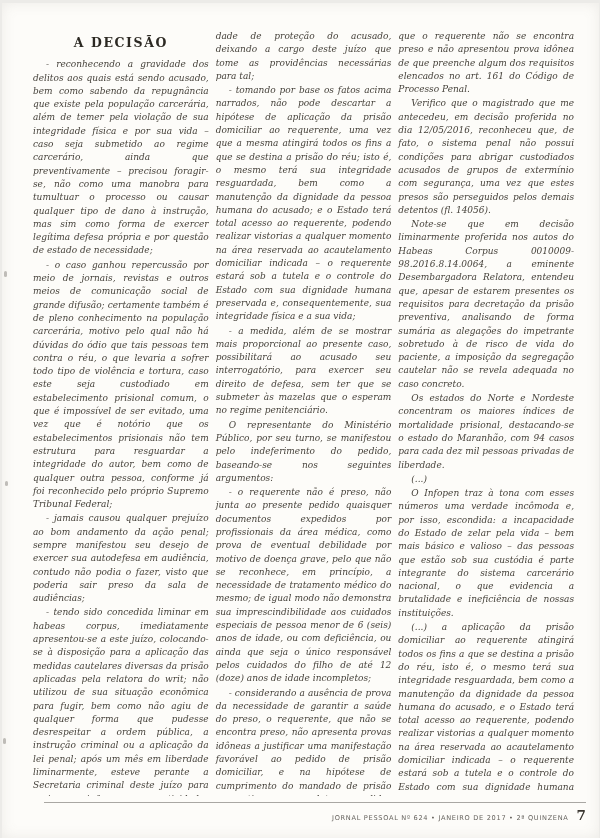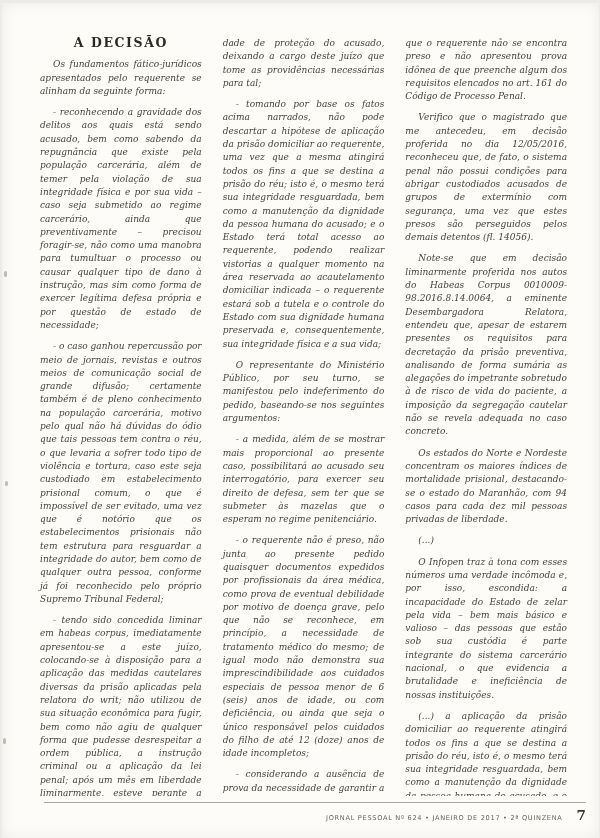--- a/index.html
+++ b/index.html
@@ -23,29 +23,29 @@
     font-style:italic;font-size:9px;line-height:13.3px;
     color:#46423b;text-align:justify;
     -webkit-hyphens:auto;hyphens:auto;
   }
   h1.heading{
     font-style:normal;font-weight:bold;
     font-size:12.5px;letter-spacing:1.6px;
     text-align:center;color:#2c2923;
     margin:7px 0 9px 0;
   }
-  .col p{margin:8px;text-indent:13px;}
+  .col p{margin:1px;text-indent:13px;}
   .col p.cont{text-indent:0;}
   .footer-rule{
     position:absolute;left:42px;right:13px;top:799px;
     border-top:1.5px solid #a9a7a3;
   }
   .footer{
     position:absolute;right:13px;top:804px;
-    display:flex;align-items:baseline;gap:14px;
+    display:flex;align-items:baseline;gap:8px;
   }
   .footer-text{
     font-family:"DejaVu Sans", sans-serif;
     font-size:6.6px;letter-spacing:.7px;color:#66635e;
   }
   .page-num{
     font-family:"DejaVu Serif", serif;font-weight:bold;
     font-size:13.5px;color:#39352f;
   }
 </style>
@@ -55,32 +55,32 @@
 <div class="page">
 
   <span class="speck" style="left:2px;top:268px;width:3px;height:6px;"></span>
   <span class="speck" style="left:3px;top:478px;width:3px;height:5px;"></span>
   <span class="speck" style="left:1px;top:735px;width:3px;height:6px;"></span>
 
   <div class="content">
 
     <div class="col">
       <h1 class="heading">A DECISÃO</h1>
-      <p>Os fundamentos fático-jurídicos apresentados pelo requerente se alinham da seguinte forma:</p>
       <p>- reconhecendo a gravidade dos delitos aos quais está sendo acusado, bem como sabendo da repugnância que existe pela população carcerária, além de temer pela violação de sua integridade física e por sua vida – caso seja submetido ao regime carcerário, ainda que preventivamente – precisou foragir-se, não como uma manobra para tumultuar o processo ou causar qualquer tipo de dano à instrução, mas sim como forma de exercer legítima defesa própria e por questão de estado de necessidade;</p>
       <p>- o caso ganhou repercussão por meio de jornais, revistas e outros meios de comunicação social de grande difusão; certamente também é de pleno conhecimento na população carcerária, motivo pelo qual não há dúvidas do ódio que tais pessoas tem contra o réu, o que levaria a sofrer todo tipo de violência e tortura, caso este seja custodiado em estabelecimento prisional comum, o que é impossível de ser evitado, uma vez que é notório que os estabelecimentos prisionais não tem estrutura para resguardar a integridade do autor, bem como de qualquer outra pessoa, conforme já foi reconhecido pelo próprio Supremo Tribunal Federal;</p>
+      <p>- jamais causou qualquer prejuízo ao bom andamento da ação penal; sempre manifestou seu desejo de exercer sua autodefesa em audiência, contudo não podia o fazer, visto que poderia sair preso da sala de audiências;</p>
       <p>- tendo sido concedida liminar em habeas corpus, imediatamente apresentou-se a este juízo, colocando-se à disposição para a aplicação das medidas cautelares diversas da prisão aplicadas pela relatora do writ; não utilizou de sua situação econômica para fugir, bem como não agiu de qualquer forma que pudesse desrespeitar a ordem pública, a instrução criminal ou a aplicação da lei penal; após um mês em liberdade liminarmente, esteve perante a Secretaria criminal deste juízo para assinar e informar suas atividades laborais;</p>
 
     </div>
 
     <div class="col">
       <p class="cont">dade de proteção do acusado, deixando a cargo deste juízo que tome as providências necessárias para tal;</p>
       <p>- tomando por base os fatos acima narrados, não pode descartar a hipótese de aplicação da prisão domiciliar ao requerente, uma vez que a mesma atingirá todos os fins a que se destina a prisão do réu; isto é, o mesmo terá sua integridade resguardada, bem como a manutenção da dignidade da pessoa humana do acusado; e o Estado terá total acesso ao requerente, podendo realizar vistorias a qualquer momento na área reservada ao acautelamento domiciliar indicada – o requerente estará sob a tutela e o controle do Estado com sua dignidade humana preservada e, consequentemente, sua integridade física e a sua vida;</p>
+      <p>- a medida, além de se mostrar mais proporcional ao presente caso, possibilitará ao acusado seu interrogatório, para exercer seu direito de defesa, sem ter que se submeter às mazelas que o esperam no regime penitenciário.</p>
       <p>O representante do Ministério Público, por seu turno, se manifestou pelo indeferimento do pedido, baseando-se nos seguintes argumentos:</p>
-      <p>- a medida, além de se mostrar mais proporcional ao presente caso, possibilitará ao acusado seu interrogatório, para exercer seu direito de defesa, sem ter que se submeter às mazelas que o esperam no regime penitenciário.</p>
       <p>- o requerente não é preso, não junta ao presente pedido quaisquer documentos expedidos por profissionais da área médica, como prova de eventual debilidade por motivo de doença grave, pelo que não se reconhece, em princípio, a necessidade de tratamento médico do mesmo; de igual modo não demonstra sua imprescindibilidade aos cuidados especiais de pessoa menor de 6 (seis) anos de idade, ou com deficiência, ou ainda que seja o único responsável pelos cuidados do filho de até 12 (doze) anos de idade incompletos;</p>
       <p>- considerando a ausência de prova da necessidade de garantir a saúde do preso, o requerente, que não se encontra preso, não apresenta provas idôneas a justificar uma manifestação favorável ao pedido de prisão domiciliar, e na hipótese de cumprimento do mandado de prisão preventiva, que se adote as medidas necessárias para proteger a incolumidade física do preso, durante a execução da custódia cautelar, conforme recomendação do Egrégio Tribunal de Justiça do Estado do Pará, ao julgar o mérito de Habeas Corpus Preventivo impetrado em favor do paciente, ora requerente.</p>
 
     </div>
 
     <div class="col">
       <p class="cont">que o requerente não se encontra preso e não apresentou prova idônea de que preenche algum dos requisitos elencados no art. 161 do Código de Processo Penal.</p>
       <p>Verifico que o magistrado que me antecedeu, em decisão proferida no dia 12/05/2016, reconheceu que, de fato, o sistema penal não possui condições para abrigar custodiados acusados de grupos de extermínio com segurança, uma vez que estes presos são perseguidos pelos demais detentos (fl. 14056).</p>
       <p>Note-se que em decisão liminarmente proferida nos autos do Habeas Corpus 0010009-98.2016.8.14.0064, a eminente Desembargadora Relatora, entendeu que, apesar de estarem presentes os requisitos para decretação da prisão preventiva, analisando de forma sumária as alegações do impetrante sobretudo à de risco de vida do paciente, a imposição da segregação cautelar não se revela adequada no caso concreto.</p>
       <p>Os estados do Norte e Nordeste concentram os maiores índices de mortalidade prisional, destacando-se o estado do Maranhão, com 94 casos para cada dez mil pessoas privadas de liberdade.</p>

